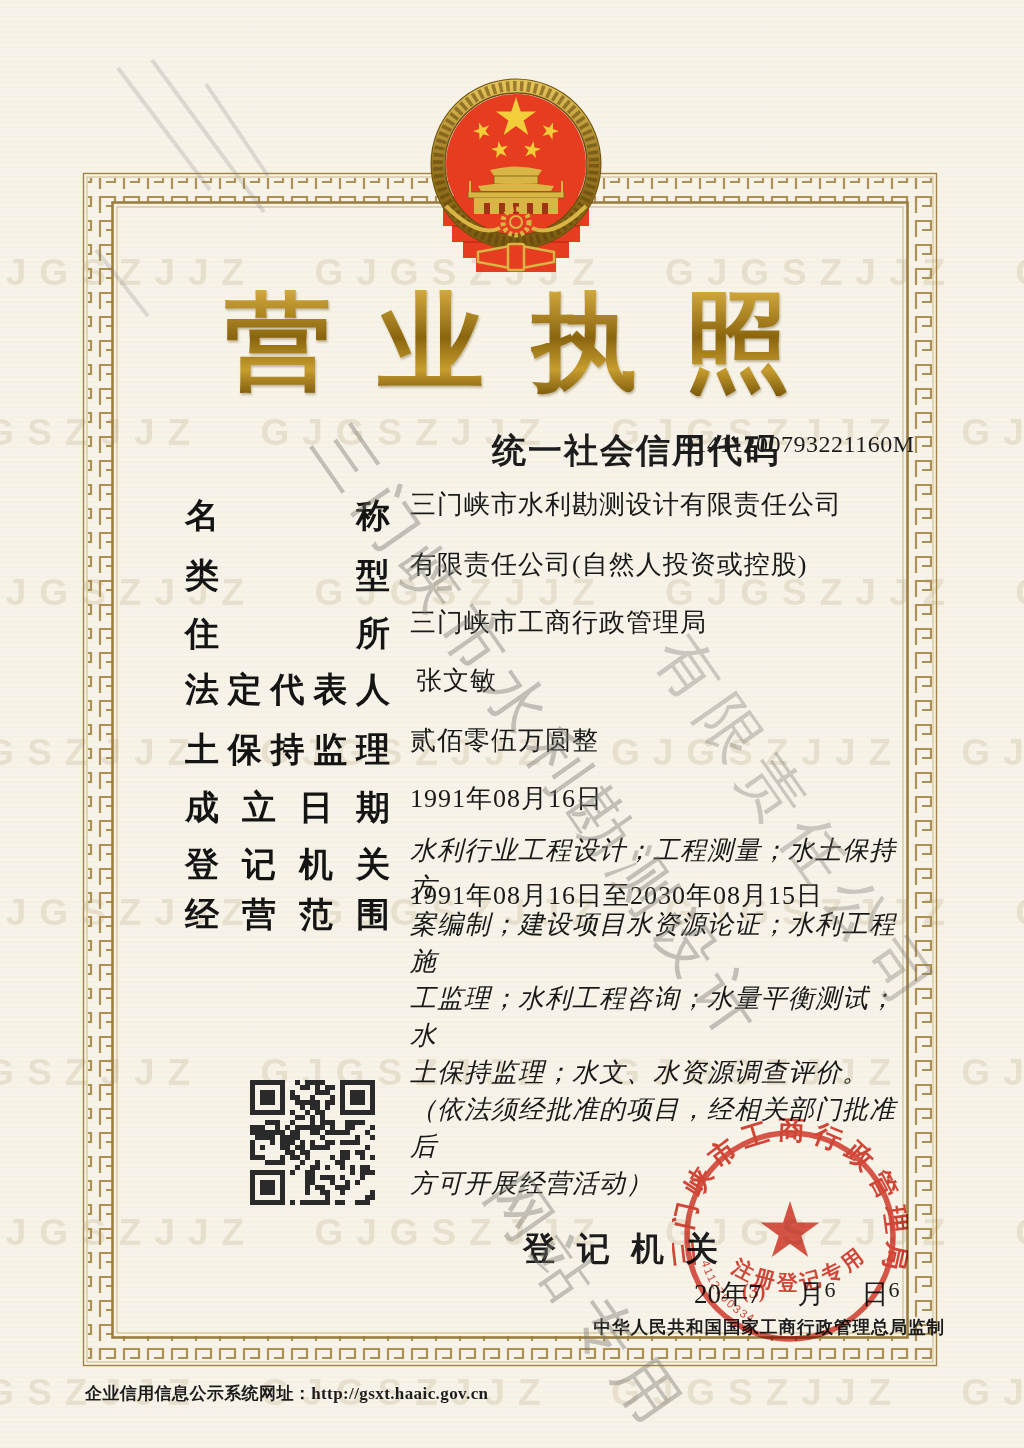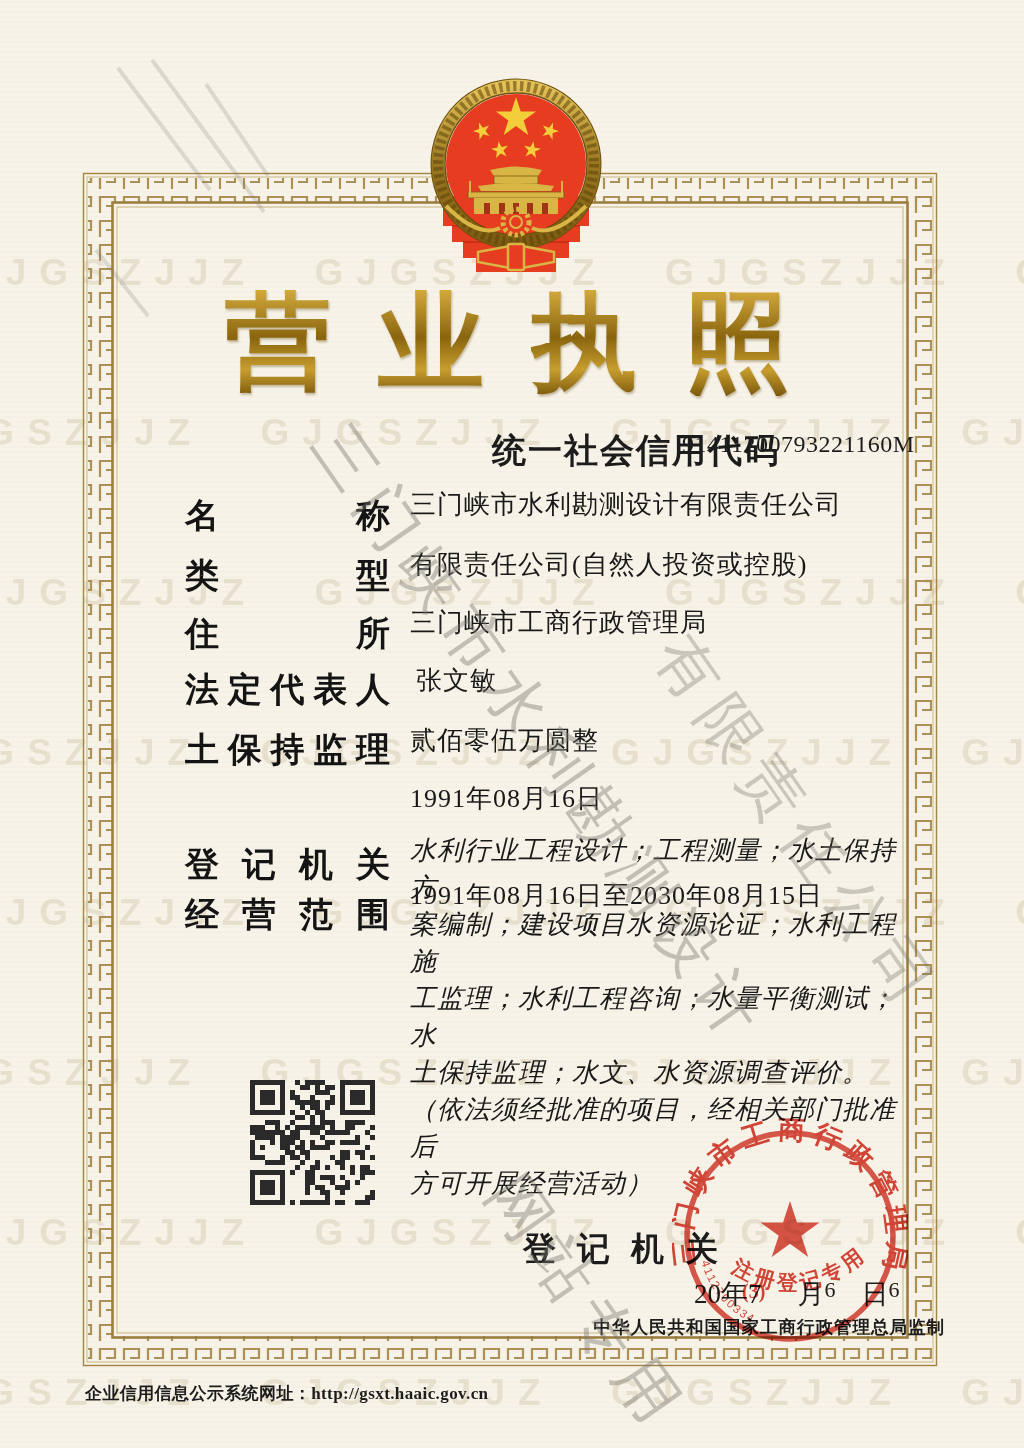--- a/index.html
+++ b/index.html
@@ -161,20 +161,21 @@
 
     <div class="flabel" style="top:615px;">住所</div>
     <div class="fvalue" style="top:605px;">三门峡市工商行政管理局</div>
 
     <div class="flabel" style="top:671px;">法定代表人</div>
     <div class="fvalue" style="top:663px;margin-left:6px;">张文敏</div>
 
     <div class="flabel" style="top:731px;">土保持监理</div>
     <div class="fvalue" style="top:723px;">贰佰零伍万圆整</div>
 
+    <div class="flabel" style="top:789px;">成立日期</div>
     <div class="fvalue" style="top:781px;">1991年08月16日</div>
 
     <div class="flabel" style="top:846px;">登记机关</div>
     <div class="fvalue" style="top:878px;text-align:center;">1991年08月16日至2030年08月15日</div>
 
     <div class="flabel" style="top:896px;">经营范围</div>
     <div class="fvalue scope" style="top:832px;font-style:italic;">水利行业工程设计；工程测量；水土保持方
 案编制；建设项目水资源论证；水利工程施
 工监理；水利工程咨询；水量平衡测试；水
 土保持监理；水文、水资源调查评价。

